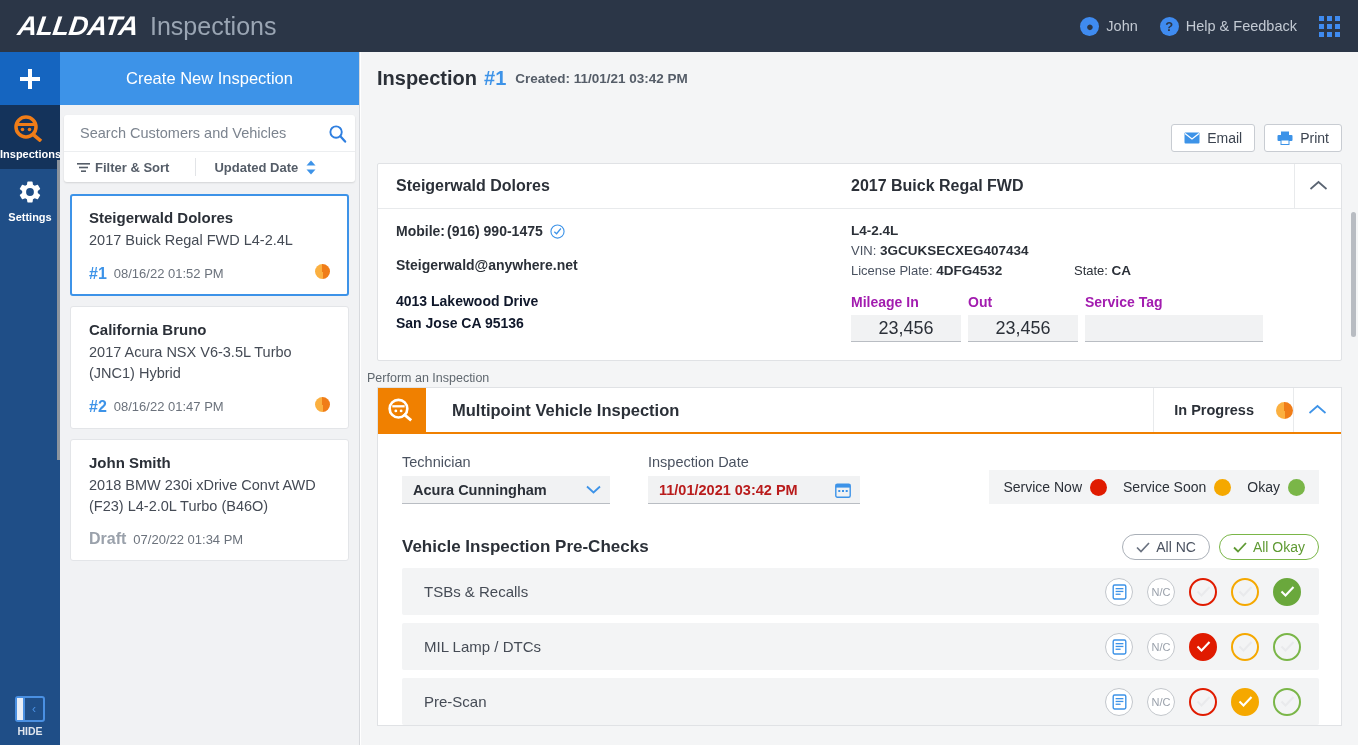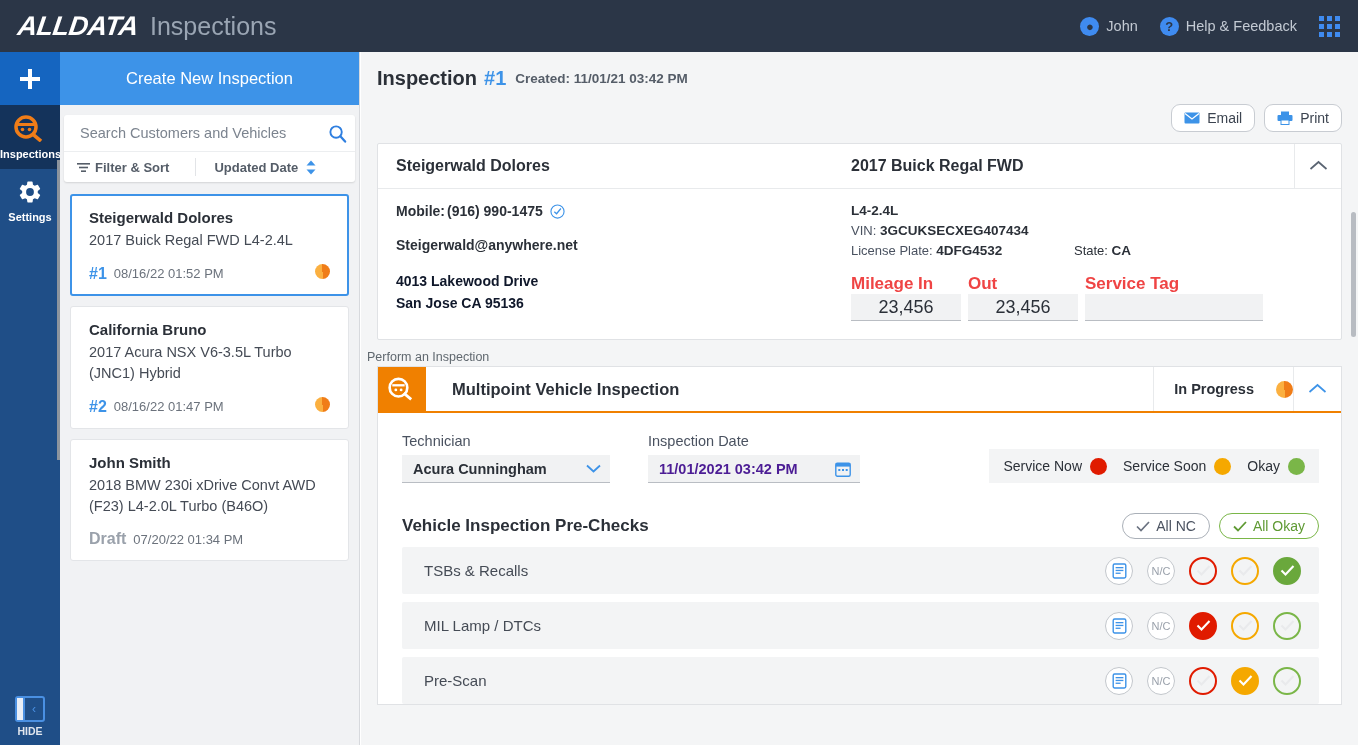--- a/index.html
+++ b/index.html
@@ -112,23 +112,23 @@
     position: absolute; top: 52px; left: 361px; width: 997px; height: 693px;
     background: #f4f5f6; overflow: hidden;
   }
   .main-head { height: 52px; display: flex; align-items: center; padding-left: 16px; }
   .mh-title { font-size: 20px; font-weight: bold; color: #2b3038; }
   .mh-num { font-size: 20px; font-weight: bold; color: #3d93e8; margin-left: 7px; }
   .mh-created { font-size: 13.5px; font-weight: bold; color: #555d68; margin-left: 9px; }
 
   .actionrow { display: flex; justify-content: flex-end; padding: 0 16px; gap: 9px; }
   .act-btn {
-    border: 1px solid #c8ccd2; background: #fff; border-radius: 9px;
+    border: 1px solid #c8ccd2; background: #fff; border-radius: 3px;
     height: 28px; padding: 0 12px; display: flex; align-items: center; gap: 7px;
-    font-size: 14px; color: #3c4450; cursor: pointer;
+    font-size: 14px; color: #3c4450; cursor: pointer; margin-top: 20px;
   }
 
   .panel {
     background: #fff; border: 1px solid #e0e2e5; border-radius: 2px;
     margin: 11px 16px 0;
   }
   .panel-head { display: flex; border-bottom: 1px solid #e8eaec; height: 45px; }
   .ph-cell { display: flex; align-items: center; font-size: 16px; font-weight: bold; color: #2b3038; }
   .ph-cell.c1 { width: 465px; padding-left: 18px; }
   .ph-cell.c2 { flex: 1; padding-left: 8px; }
@@ -141,21 +141,21 @@
   .pb-right { flex: 1; padding-left: 8px; }
   .lbl-line { font-size: 14px; color: #2b3038; font-weight: bold; margin-bottom: 18px; display: flex; align-items: center; gap: 7px; }
   .addr { font-size: 14px; color: #0f172a; font-weight: bold; line-height: 1.55; }
   .veh-eng { font-size: 13.5px; font-weight: bold; color: #2b3038; }
   .veh-row { font-size: 13px; color: #2b3038; margin-top: 5px; }
   .veh-row .k { color: #4a5260; }
   .veh-row .v { font-weight: bold; font-size: 13.5px; }
   .veh-state { margin-left: 68px; }
   .mileage { display: flex; gap: 7px; margin-top: 16px; }
   .m-field { }
-  .m-label { font-size: 17px; font-weight: bold; color: #ef4444; }
+  .m-label { font-size: 14px; font-weight: bold; color: #a21caf; margin-bottom: 5px; }
   .m-input {
     background: #f1f2f3; border: 0; border-bottom: 1px solid #b9bdc3; height: 27px;
     text-align: center; font-size: 18px; color: #2b3038;
     font-family: "Liberation Sans", sans-serif; outline: none;
   }
   .m-input.w1 { width: 110px; }
   .m-input.w3 { width: 178px; }
 
   .perform-label { font-size: 12.5px; color: #60686f; margin: 10px 0 2px 6px; }
 
@@ -175,21 +175,21 @@
   .field-label { font-size: 14.5px; color: #4a5260; margin-bottom: 6px; }
   .select-box {
     width: 208px; height: 28px; background: #f1f2f3; border-bottom: 1px solid #b9bdc3;
     display: flex; align-items: center; padding: 0 9px 0 11px; cursor: pointer;
   }
   .select-box .val { flex: 1; font-size: 14.5px; font-weight: bold; color: #2b3038; }
   .date-box {
     width: 212px; height: 28px; background: #f1f2f3; border-bottom: 1px solid #b9bdc3;
     display: flex; align-items: center; padding: 0 9px 0 11px; cursor: pointer;
   }
-  .date-box .val { flex: 1; font-size: 14.5px; font-weight: bold; color: #4c1d95; }
+  .date-box .val { flex: 1; font-size: 14.5px; font-weight: bold; color: #b91c1c; }
   .legend {
     margin-left: auto; background: #f3f4f5; height: 34px; display: flex; align-items: center;
     gap: 16px; padding: 0 14px;
   }
   .legend-item { display: flex; align-items: center; gap: 8px; font-size: 14px; color: #2b3038; }
   .dot { width: 17px; height: 17px; border-radius: 50%; display: inline-block; }
 
   .subhead-row { display: flex; align-items: center; margin-top: 30px; }
   .subhead { font-size: 17px; font-weight: bold; color: #2b3038; }
   .bulk { margin-left: auto; display: flex; gap: 9px; }

